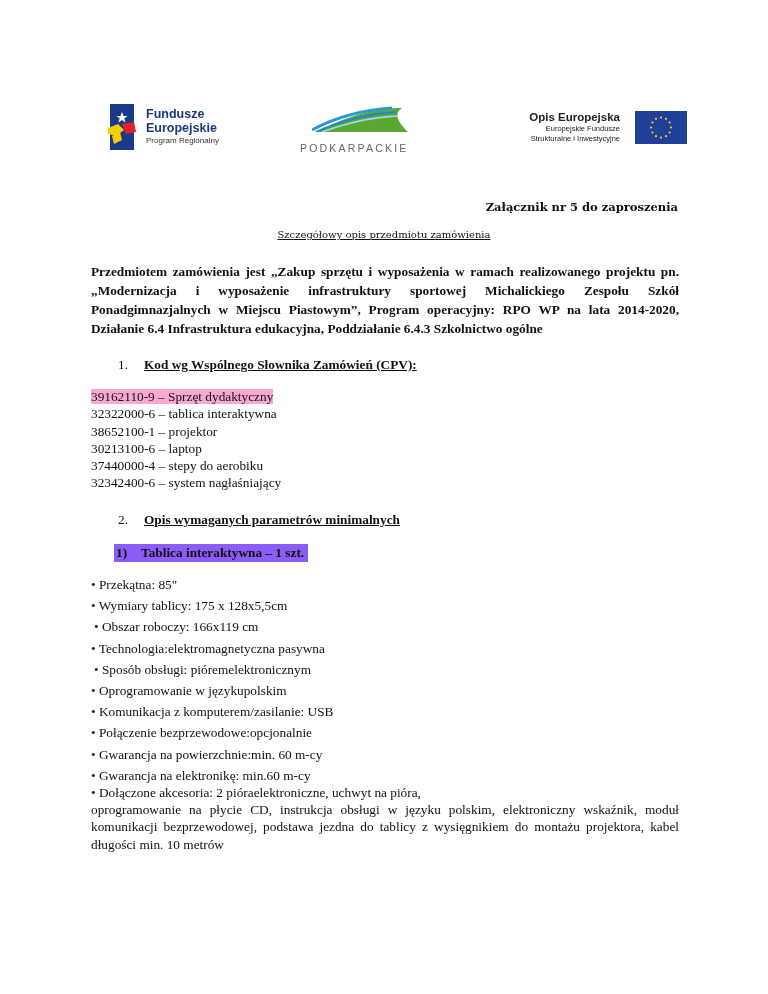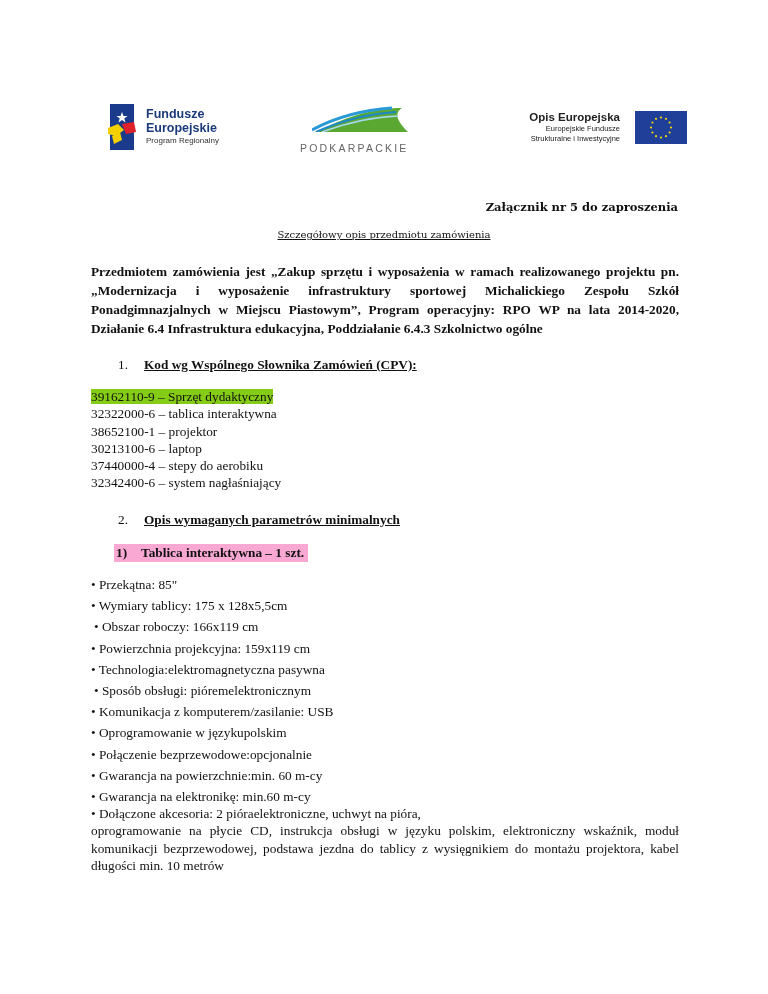--- a/index.html
+++ b/index.html
@@ -25,25 +25,25 @@
 
   
   .annex { right:90px; top:200px; font-family:"DejaVu Serif", serif; font-weight:bold; font-size:11.5px; }
   .title { left:0; width:768px; text-align:center; top:229px; font-family:"DejaVu Serif", serif; font-size:10px; text-decoration:underline; }
   .intro { left:91px; width:588px; top:262px; font-weight:bold; font-size:13.3px; line-height:19px; text-align:justify; }
   .sec1 { left:118px; top:357px; font-size:13.3px; }
   .sec1 .num { position:absolute; left:0; }
   .sec1 .lbl { position:absolute; left:26px; font-weight:bold; text-decoration:underline; white-space:nowrap; }
   .cpv { left:91px; top:388px; font-size:13.3px; line-height:17.3px; }
   .cpv .row { white-space:nowrap; }
-  .cpv .hl { background:#84cc16; }
+  .cpv .hl { background:#f9a8d4; }
   .sec2 { left:118px; top:512px; font-size:13.3px; }
   .sec2 .num { position:absolute; left:0; }
   .sec2 .lbl { position:absolute; left:26px; font-weight:bold; text-decoration:underline; white-space:nowrap; }
-  .sub1 { left:114px; top:544px; font-size:13.3px; font-weight:bold; background:#f9a8d4; padding:1px 4px 1px 2px; white-space:nowrap; }
+  .sub1 { left:114px; top:544px; font-size:13.3px; font-weight:bold; background:#8b5cf6; padding:1px 4px 1px 2px; white-space:nowrap; }
   .sub1 .num { display:inline-block; width:25px; }
   .specs { left:91px; top:576px; width:590px; font-size:13.3px; }
   .specs .item { white-space:nowrap; height:21.2px; line-height:17px; }
   .specs .item.indent { padding-left:3px; }
   .specs .tight { height:17.2px; }
   .specs .para { white-space:normal; text-align:justify; line-height:17.3px; width:588px; }
 </style>
 </head>
 <body>
 
@@ -123,23 +123,22 @@
 </div>
 
 <div class="abs sub1">
   <span class="num">1)</span><span>Tablica interaktywna – 1 szt.</span>
 </div>
 
 <div class="abs specs">
   <div class="item">• Przekątna: 85"</div>
   <div class="item">• Wymiary tablicy: 175 x 128x5,5cm</div>
   <div class="item indent">• Obszar roboczy: 166x119 cm</div>
-  <div class="item">• Powierzchnia projekcyjna:  159x119 cm</div>
   <div class="item">• Technologia:elektromagnetyczna pasywna</div>
   <div class="item indent">• Sposób obsługi: pióremelektronicznym</div>
+  <div class="item">• Oprogramowanie w językupolskim</div>
   <div class="item">• Komunikacja z komputerem/zasilanie: USB</div>
-  <div class="item">• Oprogramowanie w językupolskim</div>
   <div class="item">• Połączenie bezprzewodowe:opcjonalnie</div>
   <div class="item">• Gwarancja na powierzchnie:min. 60 m-cy</div>
   <div class="item tight">• Gwarancja na elektronikę: min.60 m-cy</div>
   <div class="item tight">• Dołączone akcesoria: 2 pióraelektroniczne, uchwyt na pióra,</div>
   <div class="para">oprogramowanie na płycie CD, instrukcja obsługi w języku polskim, elektroniczny wskaźnik, moduł komunikacji bezprzewodowej, podstawa jezdna do tablicy z wysięgnikiem do montażu projektora, kabel długości min. 10 metrów</div>
 </div>
 
 </body></html>

